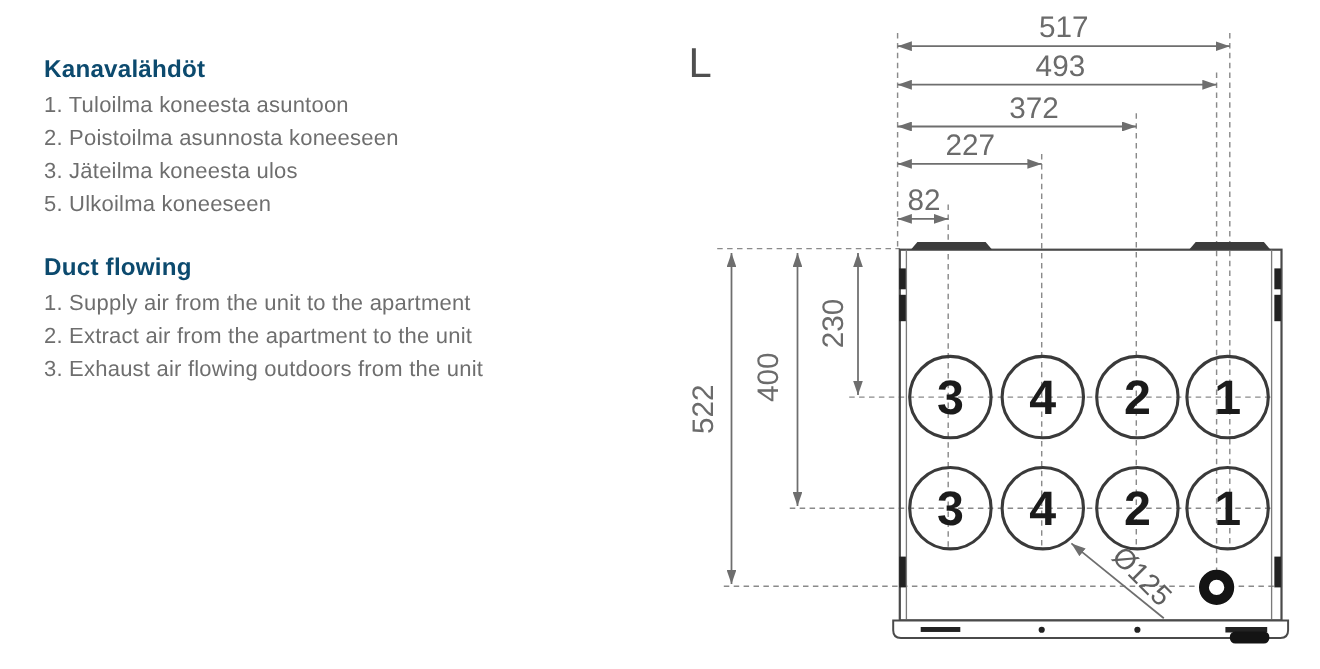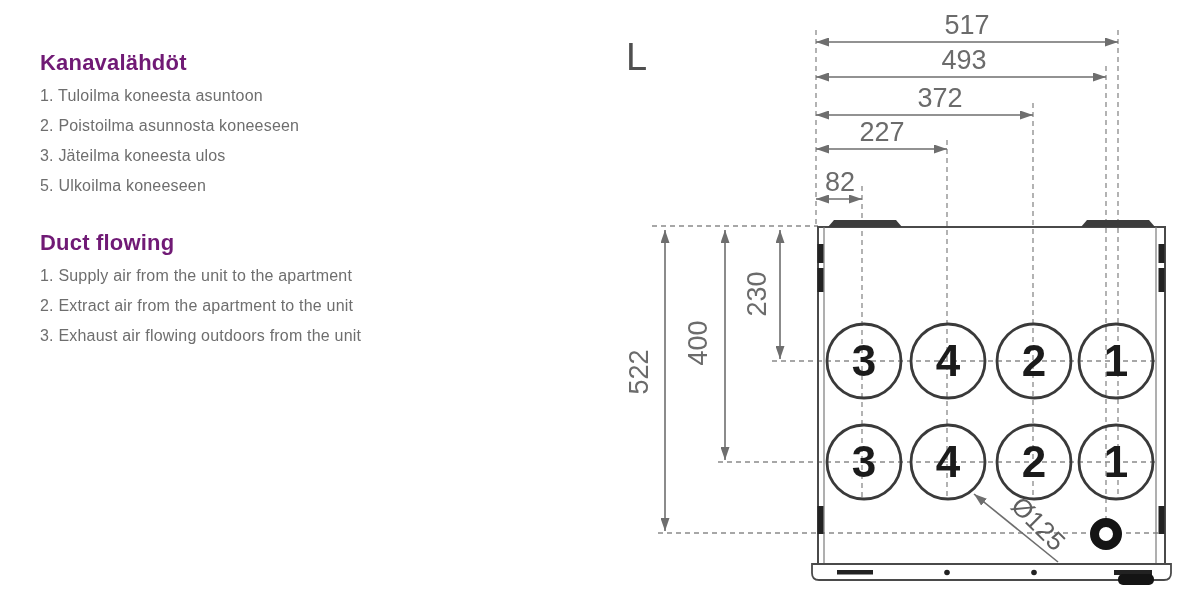--- a/index.html
+++ b/index.html
@@ -22,30 +22,30 @@
     left: 40px;
     top: 48px;
     width: 520px;
   }
   .section { margin-bottom: 27px; }
   .section h3 {
     margin: 0 0 3px 0;
     font-size: 22px;
     line-height: 30px;
     font-weight: 700;
-    color: #701a75;
+    color: #0c4a6e;
     letter-spacing: 0.2px;
   }
   .section ul {
     margin: 0;
     padding: 0;
     list-style: none;
   }
   .section li {
-    font-size: 16px;
+    font-size: 20px;
     line-height: 30px;
     color: #6e6e6e;
     letter-spacing: 0.2px;
   }
   .diagram {
     position: absolute;
     left: 600px;
     top: 0;
     width: 600px;
     height: 608px;

